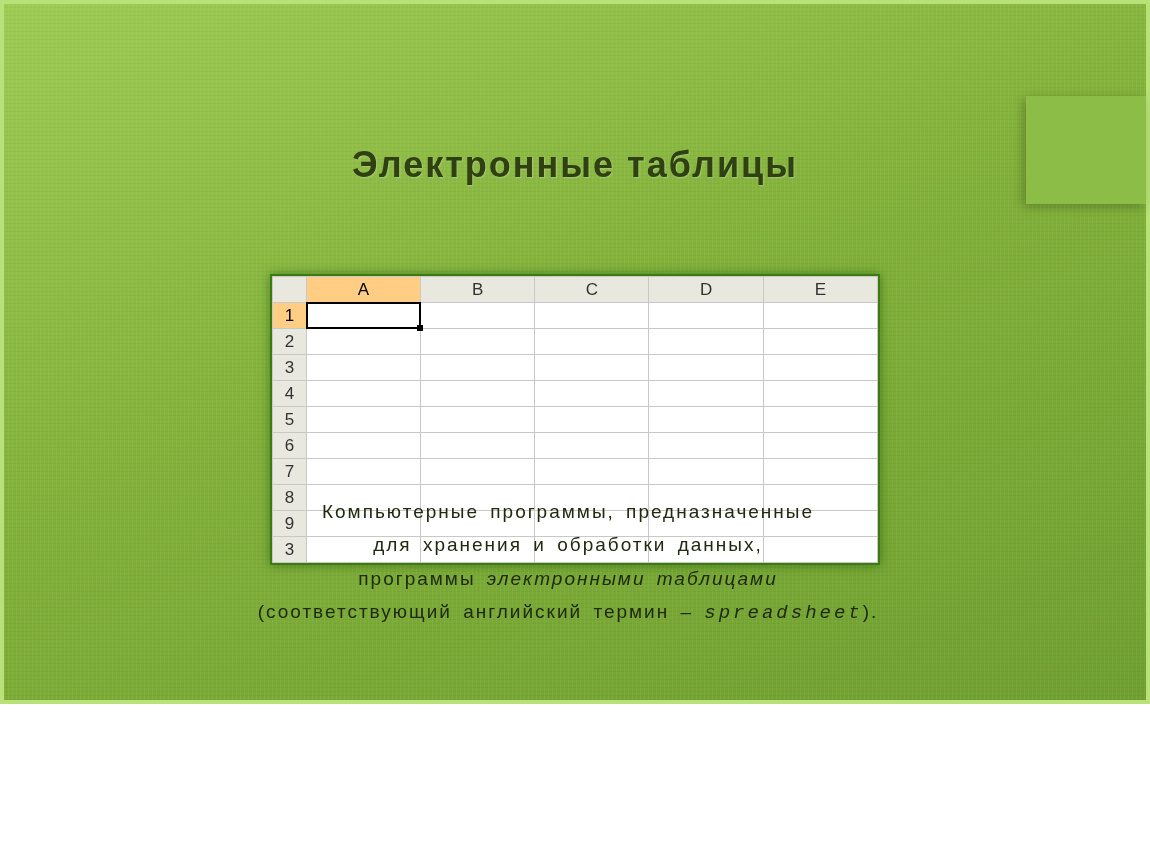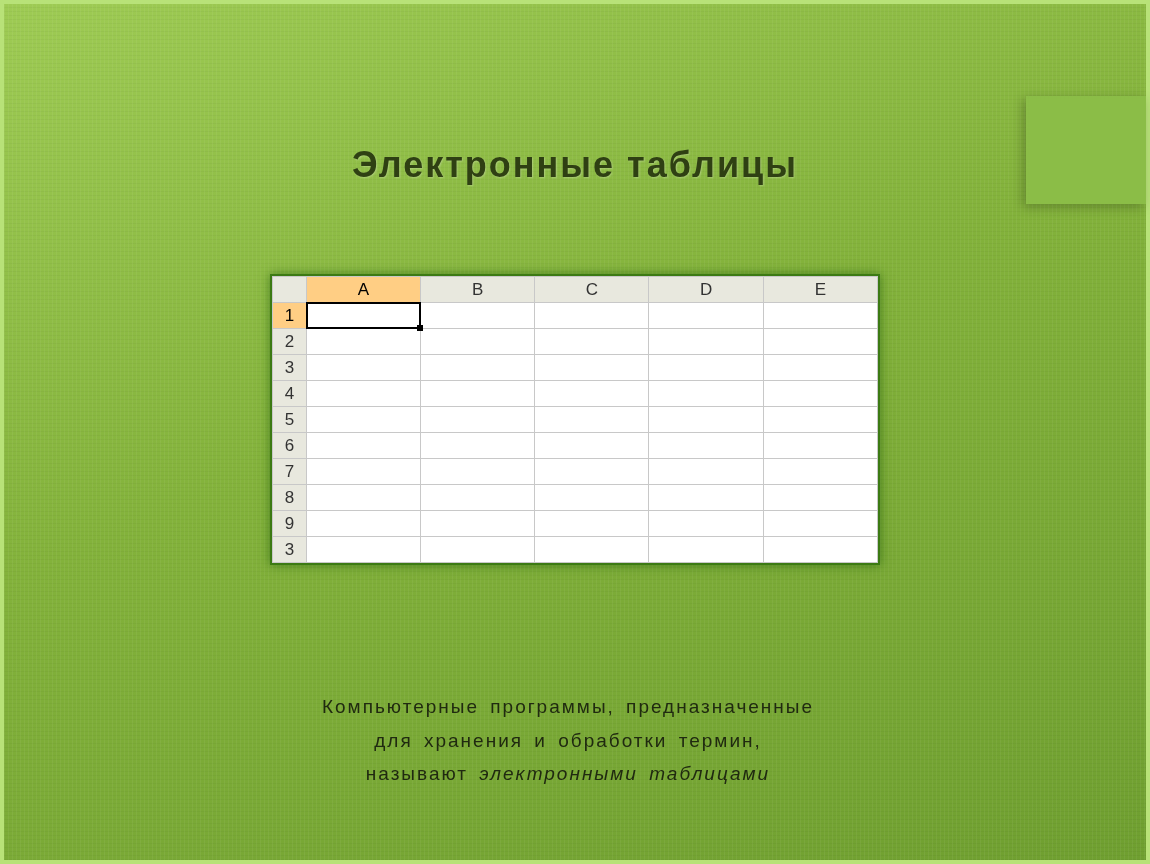--- a/index.html
+++ b/index.html
@@ -5,21 +5,21 @@
   * { box-sizing: border-box; margin: 0; padding: 0; }
   body {
     width: 1150px;
     height: 864px;
     overflow: hidden;
     font-family: Verdana, Arial, sans-serif;
     position: relative;
   }
   .slide {
     width: 1150px;
-    height: 864px;
+    height: 704px;
     position: relative;
     border: 4px solid #b8e278;
     background:
       repeating-linear-gradient(90deg, rgba(255,255,255,0.05) 0 1px, transparent 1px 4px),
       repeating-linear-gradient(0deg, rgba(0,0,0,0.03) 0 1px, transparent 1px 4px),
       linear-gradient(160deg, #9ecb54 0%, #83b23b 45%, #6f9f30 100%);
   }
   .accent-box {
     position: absolute;
     top: 92px;
@@ -226,18 +226,21 @@
             <td class="cell"></td>
             <td class="cell"></td>
             <td class="cell"></td>
         </tr>
       </tbody>
     </table>
   </div>
 
   <div class="caption">
     <div>Компьютерные программы, предназначенные</div>
-    <div>для хранения и обработки термин,</div>
+    <div>для хранения и обработки данных,</div>
     <div>
-      <span>называют </span><span class="bi">электронными таблицами</span>
+      <span>программы </span><span class="bi">электронными таблицами</span>
+    </div>
+    <div>
+      <span>(соответствующий английский термин – </span><span class="mono">spreadsheet</span><span>).</span>
     </div>
   </div>
 </div>
 
 </body></html>

